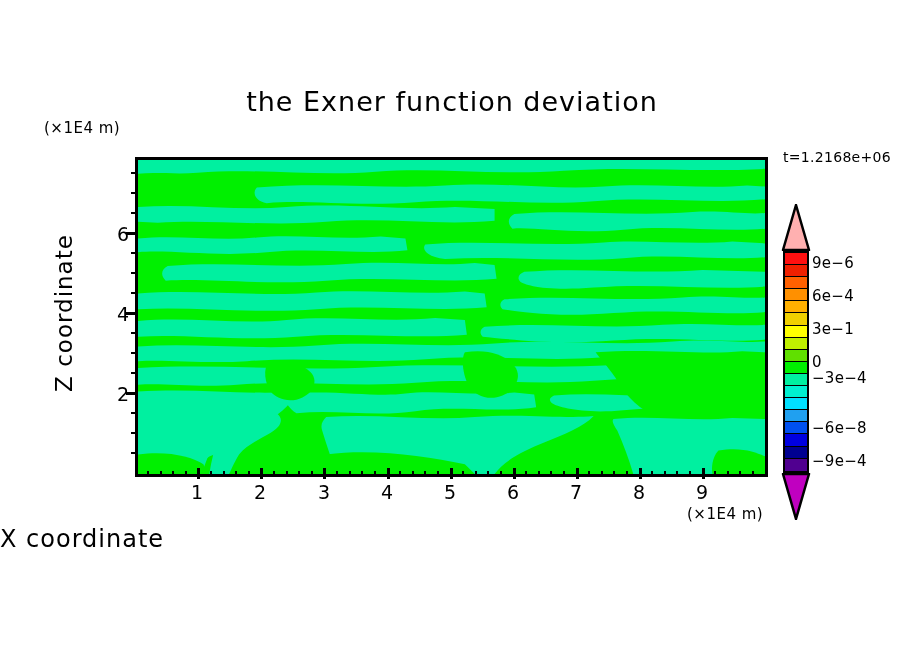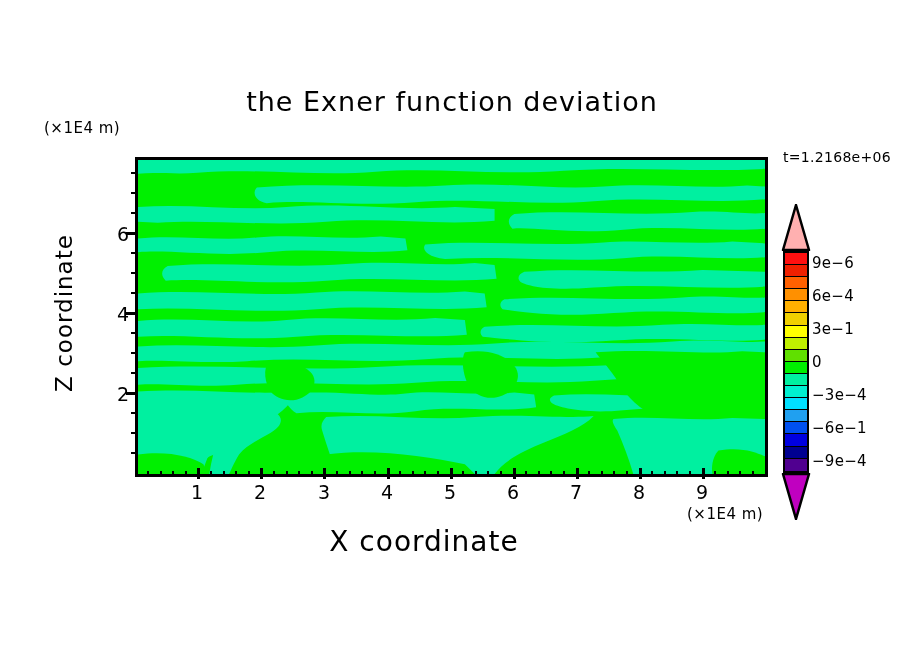--- a/index.html
+++ b/index.html
@@ -38,22 +38,22 @@
   .ytick-maj{height:3px;width:11px;}
   .ytick-min{height:2px;width:6px;}
 
   .xlabel-row{position:absolute;left:135px;top:481px;width:633px;height:26px;}
   .xlabel{position:absolute;font-size:19px;transform:translateX(-50%);}
 
   .ylabel-col{position:absolute;left:95px;top:157px;width:34px;height:320px;}
   .ylabel{position:absolute;font-size:19px;right:0;transform:translateY(-50%);}
 
   .axis-title-x{
-    position:absolute;left:0;top:525px;width:760px;text-align:center;
-    font-size:28px;letter-spacing:1px;padding-left:44px;
+    position:absolute;left:0;top:525px;width:760px;
+    font-size:24px;letter-spacing:1px;
   }
   .axis-title-y{
     position:absolute;left:-36px;top:300px;width:200px;text-align:center;
     font-size:23px;letter-spacing:1px;
     transform:rotate(-90deg);transform-origin:center center;
   }
 
   
   .cbar-wrap{position:absolute;left:781px;top:204px;width:30px;height:316px;}
   .cbar-cap{position:absolute;left:0;width:30px;height:47px;}
@@ -237,16 +237,16 @@
       <polygon points="15,46 28,1 2,1" fill="#c000c0" stroke="#000" stroke-width="2.5" stroke-linejoin="round"></polygon>
     </svg>
   </div>
 </div>
 
 <div class="cbar-labels">
   <div class="clabel" style="top:59px;">9e−6</div>
   <div class="clabel" style="top:92px;">6e−4</div>
   <div class="clabel" style="top:125px;">3e−1</div>
   <div class="clabel" style="top:158px;">0</div>
-  <div class="clabel" style="top:191px;">−3e−4</div>
-  <div class="clabel" style="top:224px;">−6e−1</div>
+  <div class="clabel" style="top:174px;">−3e−4</div>
+  <div class="clabel" style="top:224px;">−6e−8</div>
   <div class="clabel" style="top:257px;">−9e−4</div>
 </div>
 
 </body></html>

